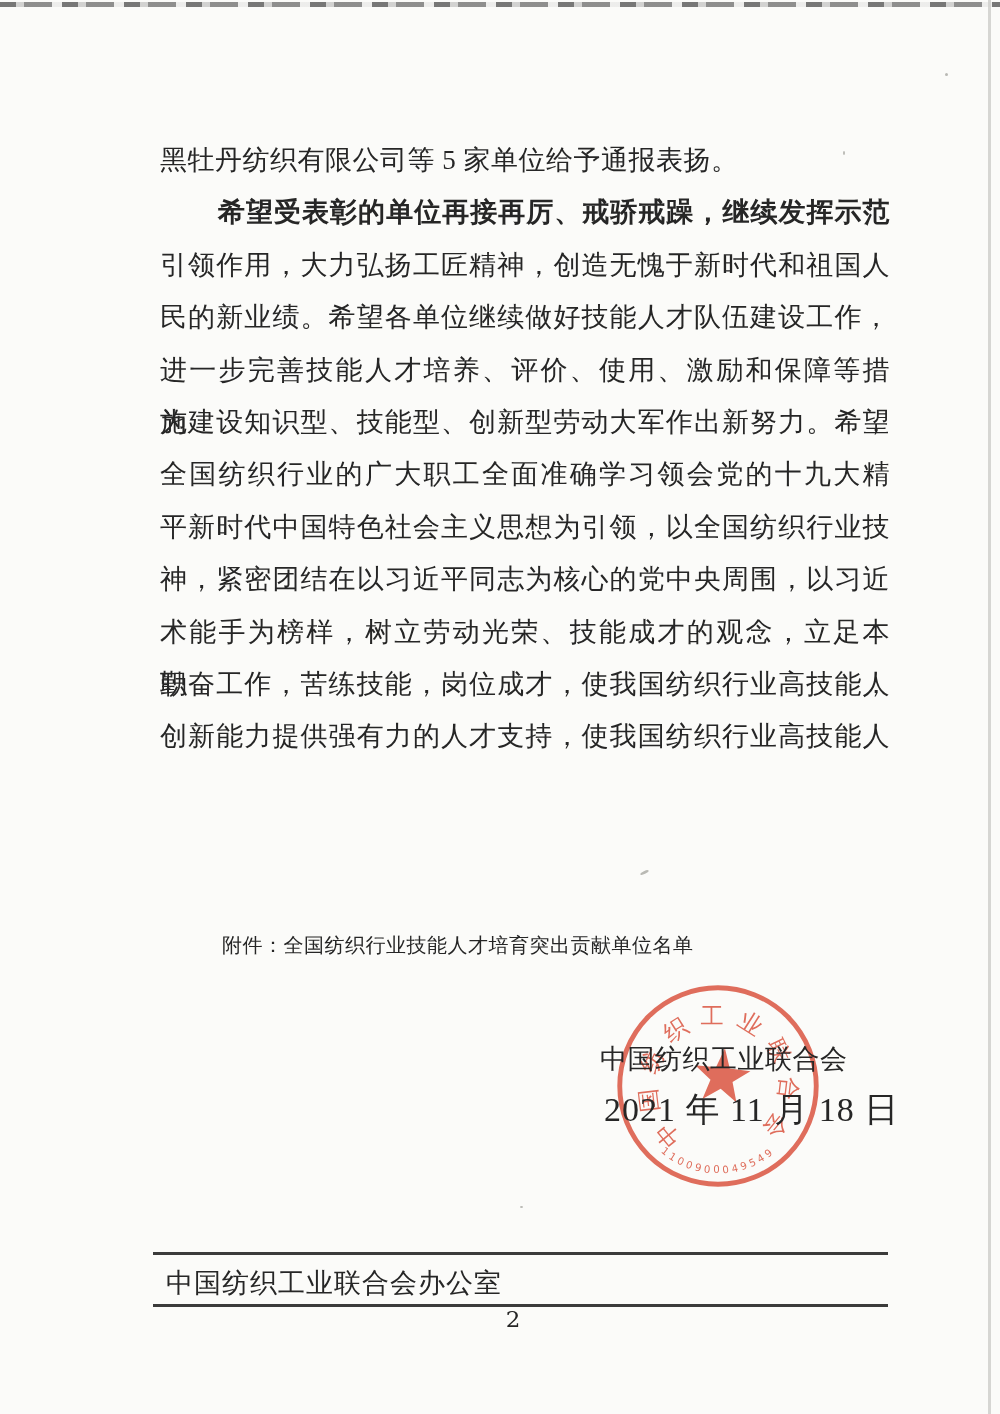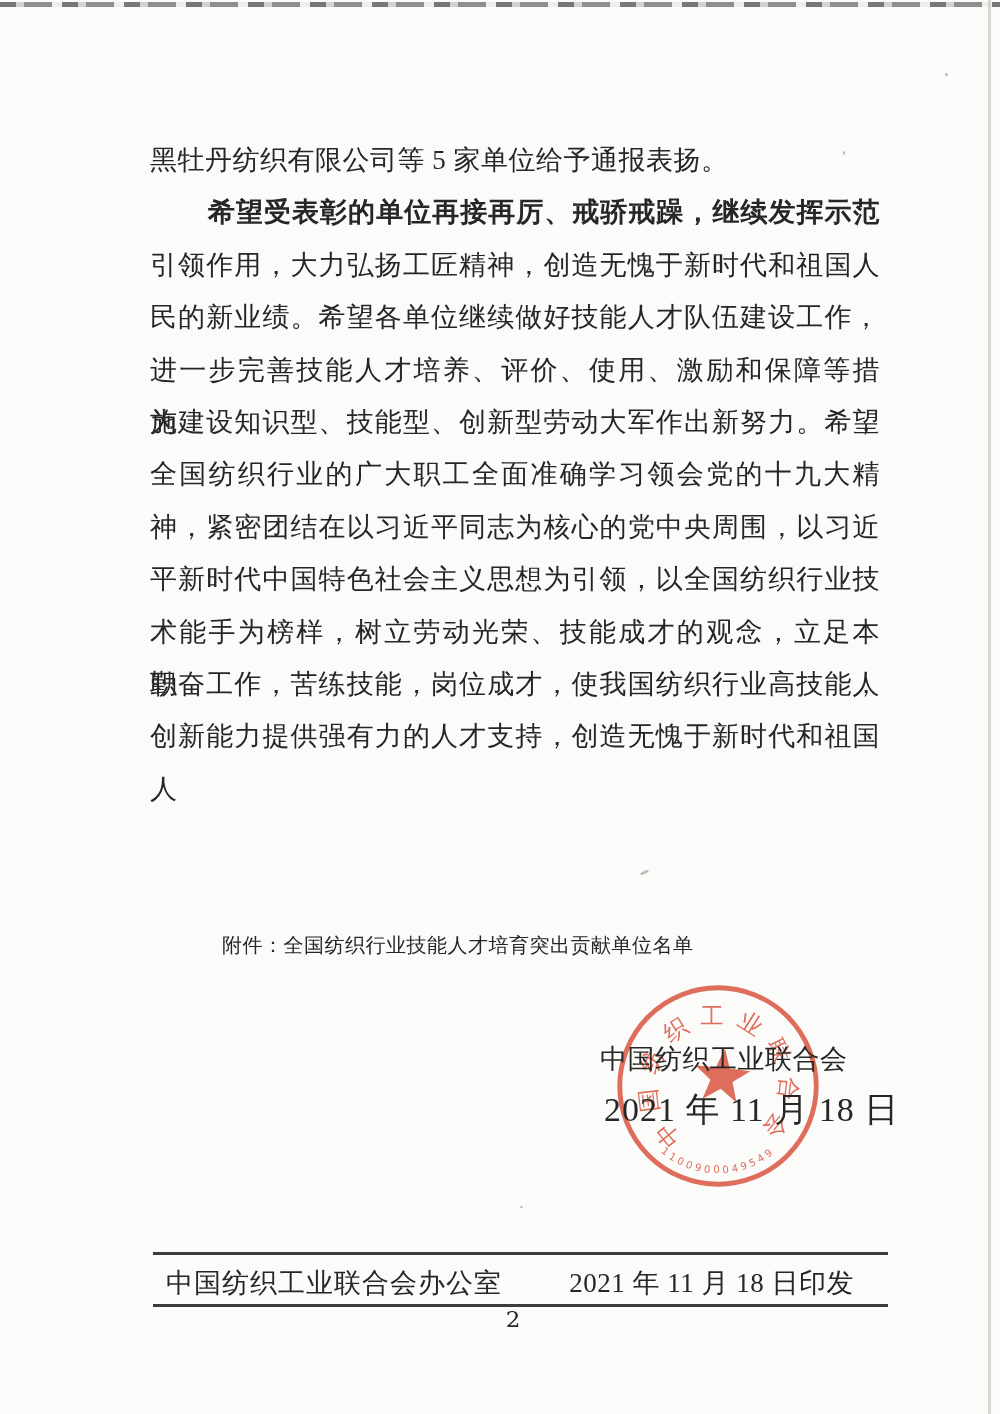--- a/index.html
+++ b/index.html
@@ -23,21 +23,21 @@
     position:absolute;top:0;bottom:0;left:988px;width:3px;
     background:#cfcfcc;opacity:.85;
   }
   .speck{position:absolute;background:#b9b9b4;border-radius:50%;}
   .speck.s1{left:640px;top:871px;width:9px;height:3px;transform:rotate(-25deg);}
   .speck.s2{left:945px;top:73px;width:3px;height:3px;}
   .speck.s3{left:520px;top:1206px;width:3px;height:2px;}
   .speck.s4{left:843px;top:151px;width:2px;height:4px;}
 
   
-  .body-text{position:absolute;left:150px;top:134px;width:730px;}
+  .body-text{position:absolute;left:160px;top:134px;width:730px;}
   .body-line{
     font-size:27px;line-height:52.4px;letter-spacing:.5px;
     text-align:justify;text-align-last:justify;
     height:52.4px;overflow:visible;
   }
   .body-line.no-justify{text-align-last:left;}
   .body-line.indent{text-indent:58px;font-weight:bold;}
 
   .attachment{
     position:absolute;left:162px;top:928px;width:760px;
@@ -87,30 +87,30 @@
     <div class="body-line">引领作用，大力弘扬工匠精神，创造无愧于新时代和祖国人</div>
 
     <div class="body-line">民的新业绩。希望各单位继续做好技能人才队伍建设工作，</div>
 
     <div class="body-line">进一步完善技能人才培养、评价、使用、激励和保障等措施，</div>
 
     <div class="body-line">为建设知识型、技能型、创新型劳动大军作出新努力。希望</div>
 
     <div class="body-line">全国纺织行业的广大职工全面准确学习领会党的十九大精</div>
 
+    <div class="body-line">平新时代中国特色社会主义思想为引领，以全国纺织行业技</div>
+
     <div class="body-line">神，紧密团结在以习近平同志为核心的党中央周围，以习近</div>
-
-    <div class="body-line">平新时代中国特色社会主义思想为引领，以全国纺织行业技</div>
 
     <div class="body-line">术能手为榜样，树立劳动光荣、技能成才的观念，立足本职，</div>
 
     <div class="body-line">勤奋工作，苦练技能，岗位成才，使我国纺织行业高技能人</div>
 
 
-    <div class="body-line">创新能力提供强有力的人才支持，创造无愧于新时代和祖国人</div>
+    <div class="body-line">创新能力提供强有力的人才支持，使我国纺织行业高技能人</div>
 
   </div>
 
 <div class="attachment">附件：全国纺织行业技能人才培育突出贡献单位名单</div>
 
 <svg class="seal" viewBox="0 0 220 220" aria-hidden="true">
   <circle cx="110" cy="110" r="101" fill="none" stroke-width="5" stroke="#d94f3a"></circle>
 
   <path id="sealTextArc" d="M 64.7 155.3 A 64 64 0 1 1 155.3 155.3" fill="none"></path>
   <text font-size="24" letter-spacing="12" font-family="Liberation Serif, DejaVu Serif, serif" fill="#d94f3a">
@@ -124,16 +124,15 @@
     <textPath href="#sealSerialArc" startOffset="50%" text-anchor="middle">1100900049549</textPath>
   </text>
 </svg>
 
 <div class="sig-org">中国纺织工业联合会</div>
 <div class="sig-date">2021 年 11 月 18 日</div>
 
 <div class="footer-rule top"></div>
 <div class="footer-row">
   <span class="footer-issuer">中国纺织工业联合会办公室</span>
-  <span class="footer-printdate">2021 年 11 月 18 日印发</span>
 </div>
 <div class="footer-rule bottom"></div>
 <div class="page-number">2</div>
 
 </body></html>

